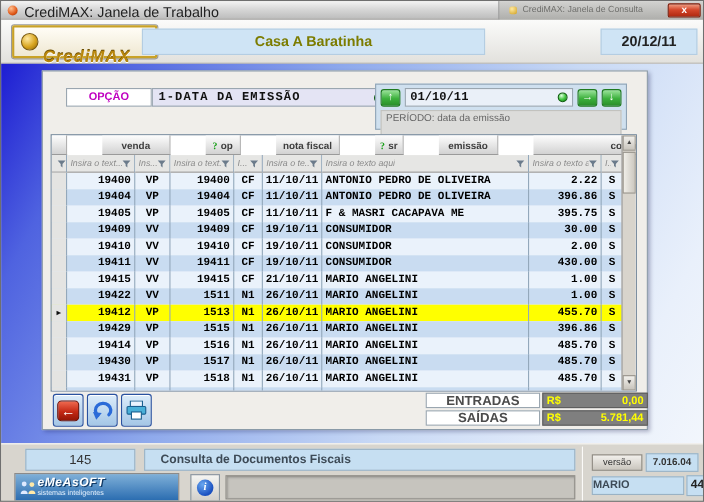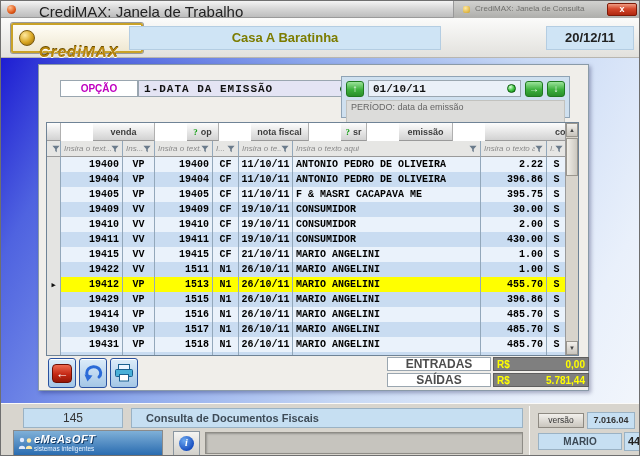--- a/index.html
+++ b/index.html
@@ -6,21 +6,21 @@
   html,body { background:#555; }
   body { font-family:"Liberation Sans", sans-serif; }
   .window { position:relative; width:640px; height:456px; overflow:hidden;
             background:#d8d5ce; border:1px solid #6f6f6f; }
 
   
   .titlebar { position:absolute; left:0; top:0; width:640px; height:17px;
     background:linear-gradient(#f4f4f4,#d8d8d8 45%,#bdbdbd); border-bottom:1px solid #9a9a9a; }
   .app-icon { position:absolute; left:6px; top:4px; width:9px; height:9px; border-radius:50%;
     background:radial-gradient(circle at 35% 30%, #ffc090, #e05818 60%, #902800); }
-  .title-text { position:absolute; left:38px; top:2px; font-size:15px; color:#222; }
+  .title-text { position:absolute; left:21px; top:2px; font-size:13px; color:#222; }
   .inactive-win { position:absolute; left:452px; top:0; width:188px; height:17px;
     background:linear-gradient(#d2d2d0,#aeaeab); border-left:1px solid #999; }
   .mini-icon { position:absolute; left:9px; top:5px; width:7px; height:7px; border-radius:2px;
     background:radial-gradient(circle at 35% 30%, #ffe9a0, #d0a020); }
   .inactive-title { position:absolute; left:21px; top:3px; font-size:8px; color:#6f6f6c; }
   .close-btn { position:absolute; right:4px; top:2px; width:30px; height:13px; border-radius:2px;
     background:linear-gradient(#ef9c82,#d4472b 45%,#b02810); border:1px solid #7e1a08;
     color:#fff; font-size:9px; font-weight:bold; text-align:center; line-height:11px; cursor:default; }
 
   
@@ -157,21 +157,21 @@
   .status-bar { position:absolute; left:204px; top:28px; width:318px; height:22px;
     background:#c6c4be; border:1px solid #8e8c86; box-shadow:inset 1px 1px 2px rgba(0,0,0,.25); }
   .right-panel { position:absolute; left:528px; top:2px; width:108px; height:50px;
     border-left:1px solid #fbfaf8; }
   .versao-btn { position:absolute; left:8px; top:7px; width:46px; height:15px;
     background:linear-gradient(#f2f0ec,#cac6be); border:1px solid #8e8a82;
     font-size:8.5px; color:#333; text-align:center; line-height:13px; }
   .versao-value { position:absolute; left:57px; top:6px; width:48px; height:17px; background:#c6dff2;
     border:1px solid #9ab2c4; text-align:center; line-height:15px; font-size:9px; font-weight:bold; color:#333; }
   .user-box { position:absolute; left:8px; top:27px; width:84px; height:17px; background:#c6dff2;
-    border:1px solid #9ab2c4; text-align:center; line-height:15px; font-size:10px; font-weight:bold; color:#3d4a56; }
+    border:1px solid #9ab2c4; text-align:left; line-height:15px; font-size:10px; font-weight:bold; color:#3d4a56; }
   .term-box { position:absolute; left:94px; top:26px; width:20px; height:19px; background:#c6dff2;
     border:1px solid #9ab2c4; text-align:center; line-height:17px; font-size:11px; font-weight:bold; color:#222; }
 </style>
 </head>
 <body>
 
 <div class="window">
 
   <div class="titlebar">
     <span class="app-icon"></span>

